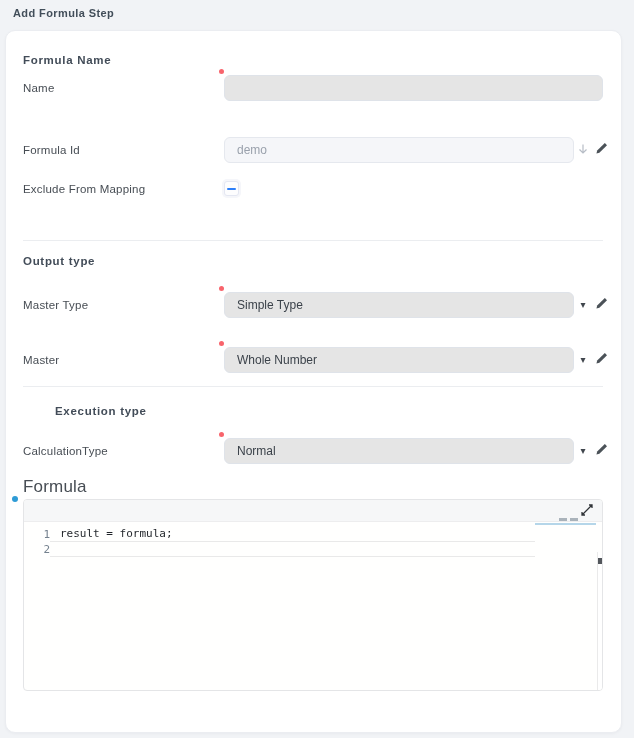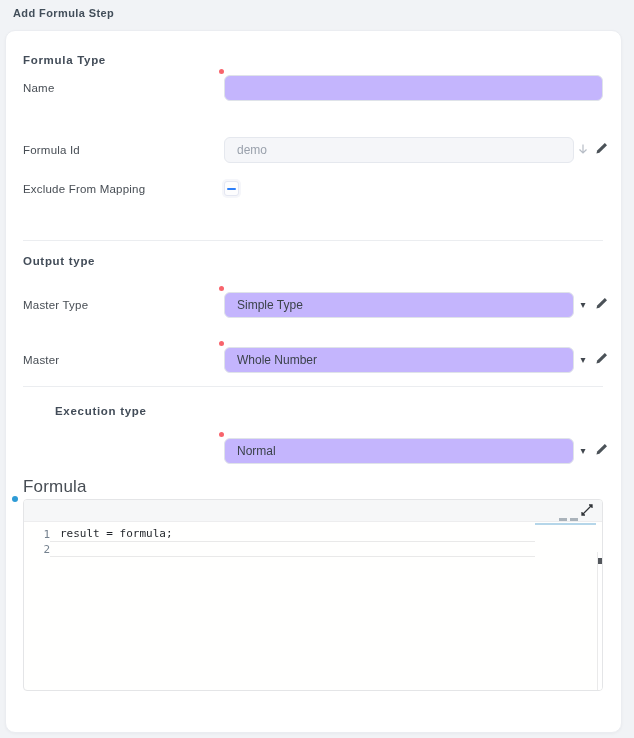--- a/index.html
+++ b/index.html
@@ -38,21 +38,21 @@
     position:absolute; left:0; top:0; line-height:27px; font-size:11.5px;
     color:#474d54; letter-spacing:.2px; white-space:nowrap;
   }
   .r-excl .flabel { line-height:17px; }
   .req-dot {
     position:absolute; left:196px; top:-6px; width:5px; height:5px;
     border-radius:50%; background:#f8646c;
   }
   .finput {
     position:absolute; left:201px; top:0; height:26px; border:1px solid #dfe3e9;
-    border-radius:6px; background:#c4b5fd; font-size:12px; color:#3b424a;
+    border-radius:6px; background:#e5e5e5; font-size:12px; color:#3b424a;
     padding:0 12px; outline:none; font-family:"Liberation Sans",sans-serif;
   }
   .w-wide { width:379px; }
   .w-std  { width:350px; }
   .finput.disabled { background:#f5f6f9; border-color:#e5e8ee; color:#9aa1ac; }
   .icon-btn {
     position:absolute; top:3px; width:18px; height:20px; border:none; background:transparent;
     display:flex; align-items:center; justify-content:center; cursor:pointer; padding:0;
   }
   .btn-caret  { left:551px; font-size:10px; color:#40464d; line-height:20px; }
@@ -100,21 +100,21 @@
   .vtrack { position:absolute; left:573px; top:26px; bottom:0; width:7px; border-left:1px solid #eaeaea; background:#fff; }
   .vthumb { position:absolute; left:574px; top:32px; width:6px; height:6px; background:#53575c; cursor:pointer; }
 </style>
 </head>
 <body>
 
 <div class="page-title">Add Formula Step</div>
 
 <div class="card">
 
-  <div class="sec-heading h-formula-step">Formula Type</div>
+  <div class="sec-heading h-formula-step">Formula Name</div>
 
   <div class="frow r-name">
     <span class="flabel">Name</span>
     <span class="req-dot"></span>
     <input class="finput w-wide" value="" style="">
   </div>
 
   <div class="frow r-fid">
     <span class="flabel">Formula Id</span>
     <input class="finput w-std disabled" readonly="" value="demo" style="">
@@ -175,20 +175,21 @@
         </svg>
       </span>
     </button>
   </div>
 
   <div class="divider div-2"></div>
 
   <div class="sec-heading h-exec-type">Execution type</div>
 
   <div class="frow r-calc">
+    <span class="flabel">CalculationType</span>
     <span class="req-dot"></span>
     <input class="finput w-std" value="Normal" style="">
     <button class="icon-btn btn-caret">
       <span>▾</span>
     </button>
     <button class="icon-btn btn-pencil">
       <span>
         <svg width="13" height="13" viewBox="0 0 16 16" fill="#4b5258">
           <path d="M12.1 1.2l2.7 2.7-9.4 9.4-3.6.9.9-3.6z"></path>
         </svg>

